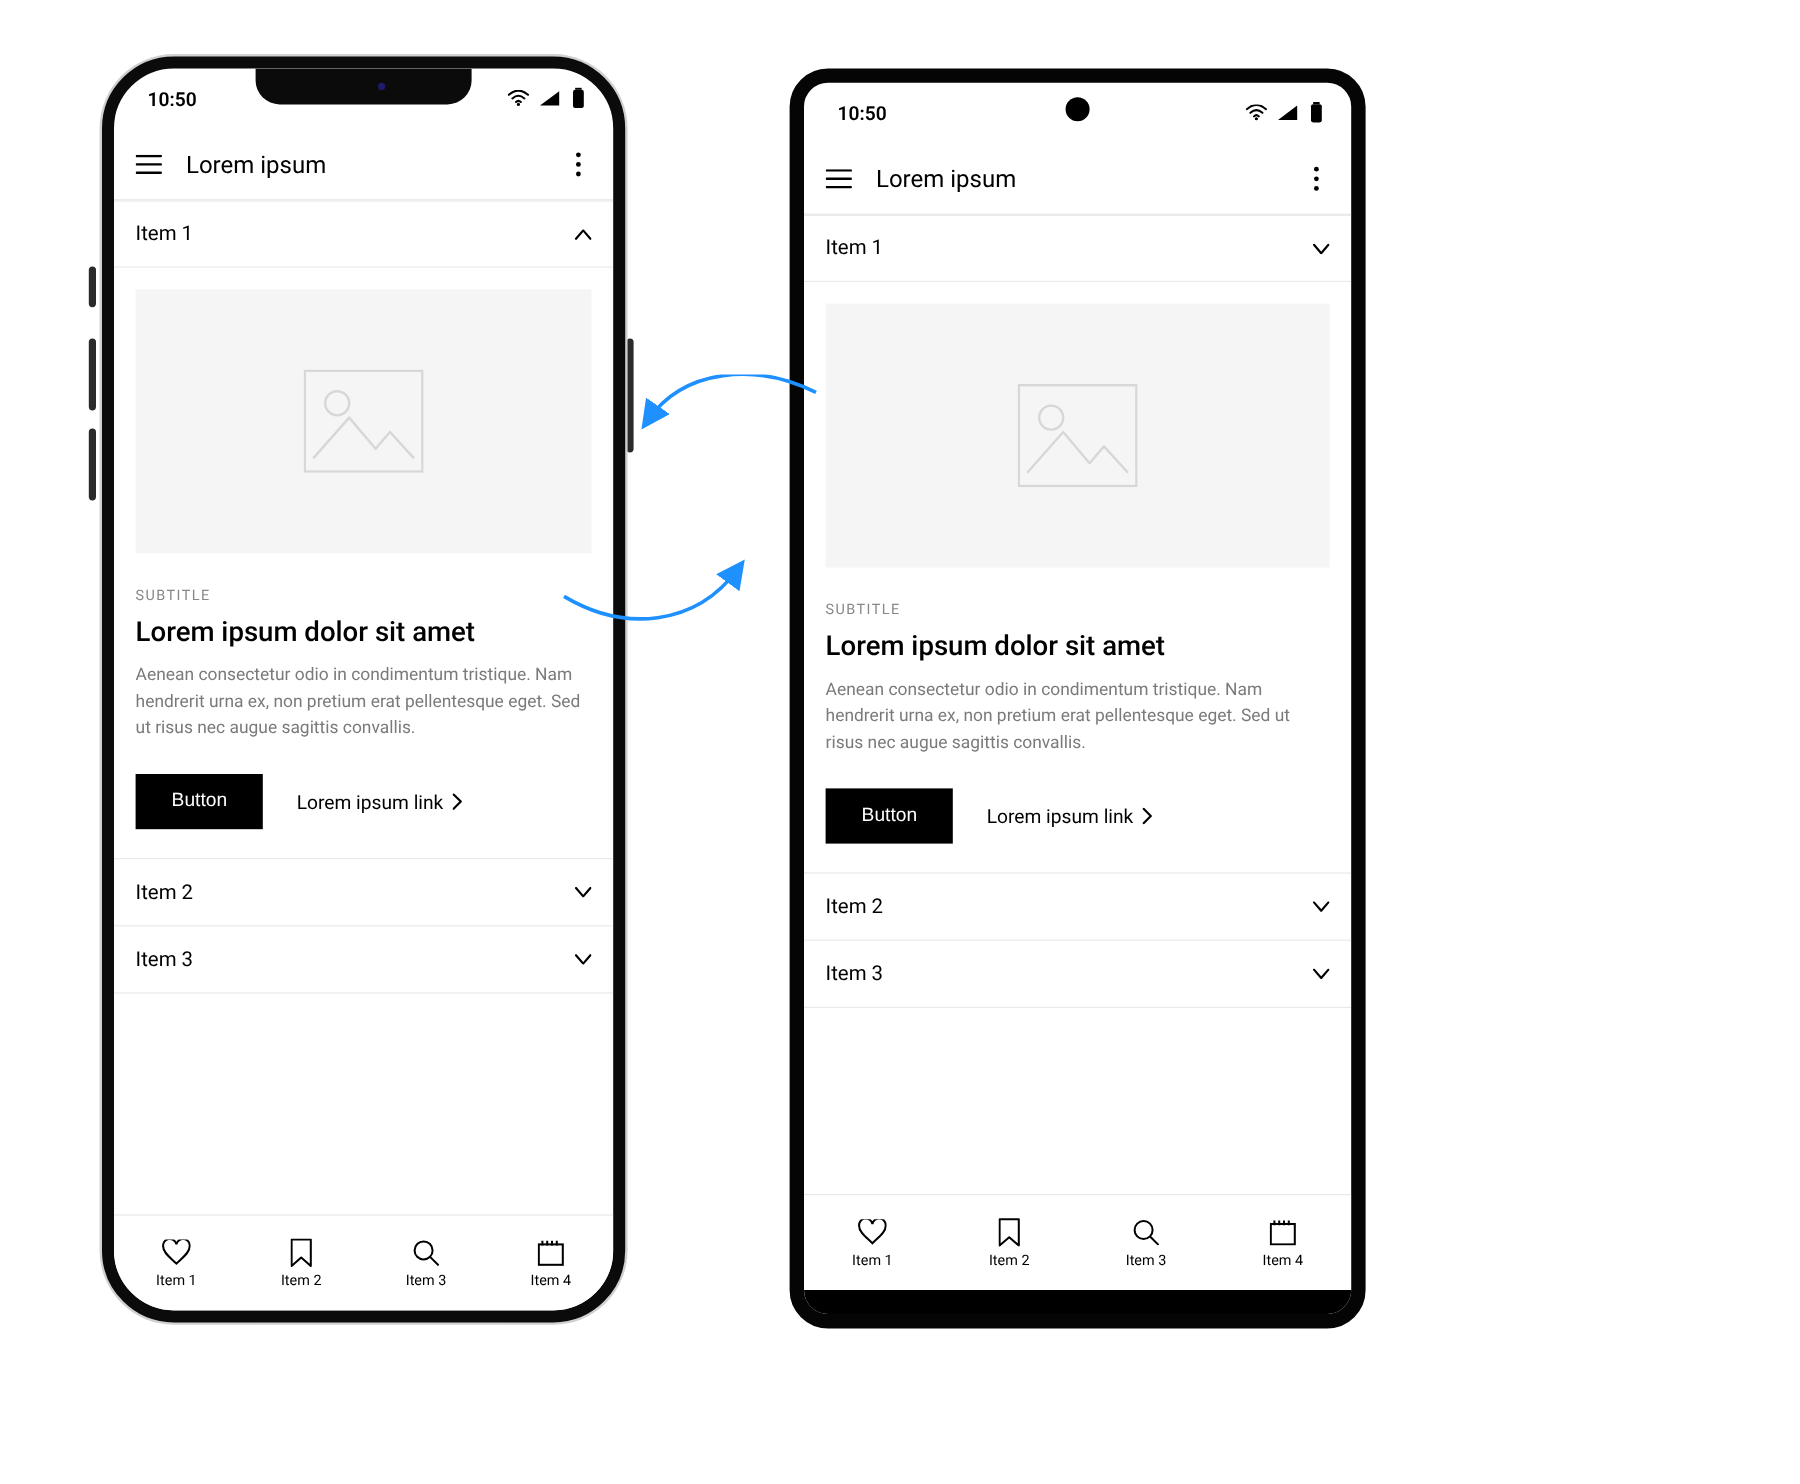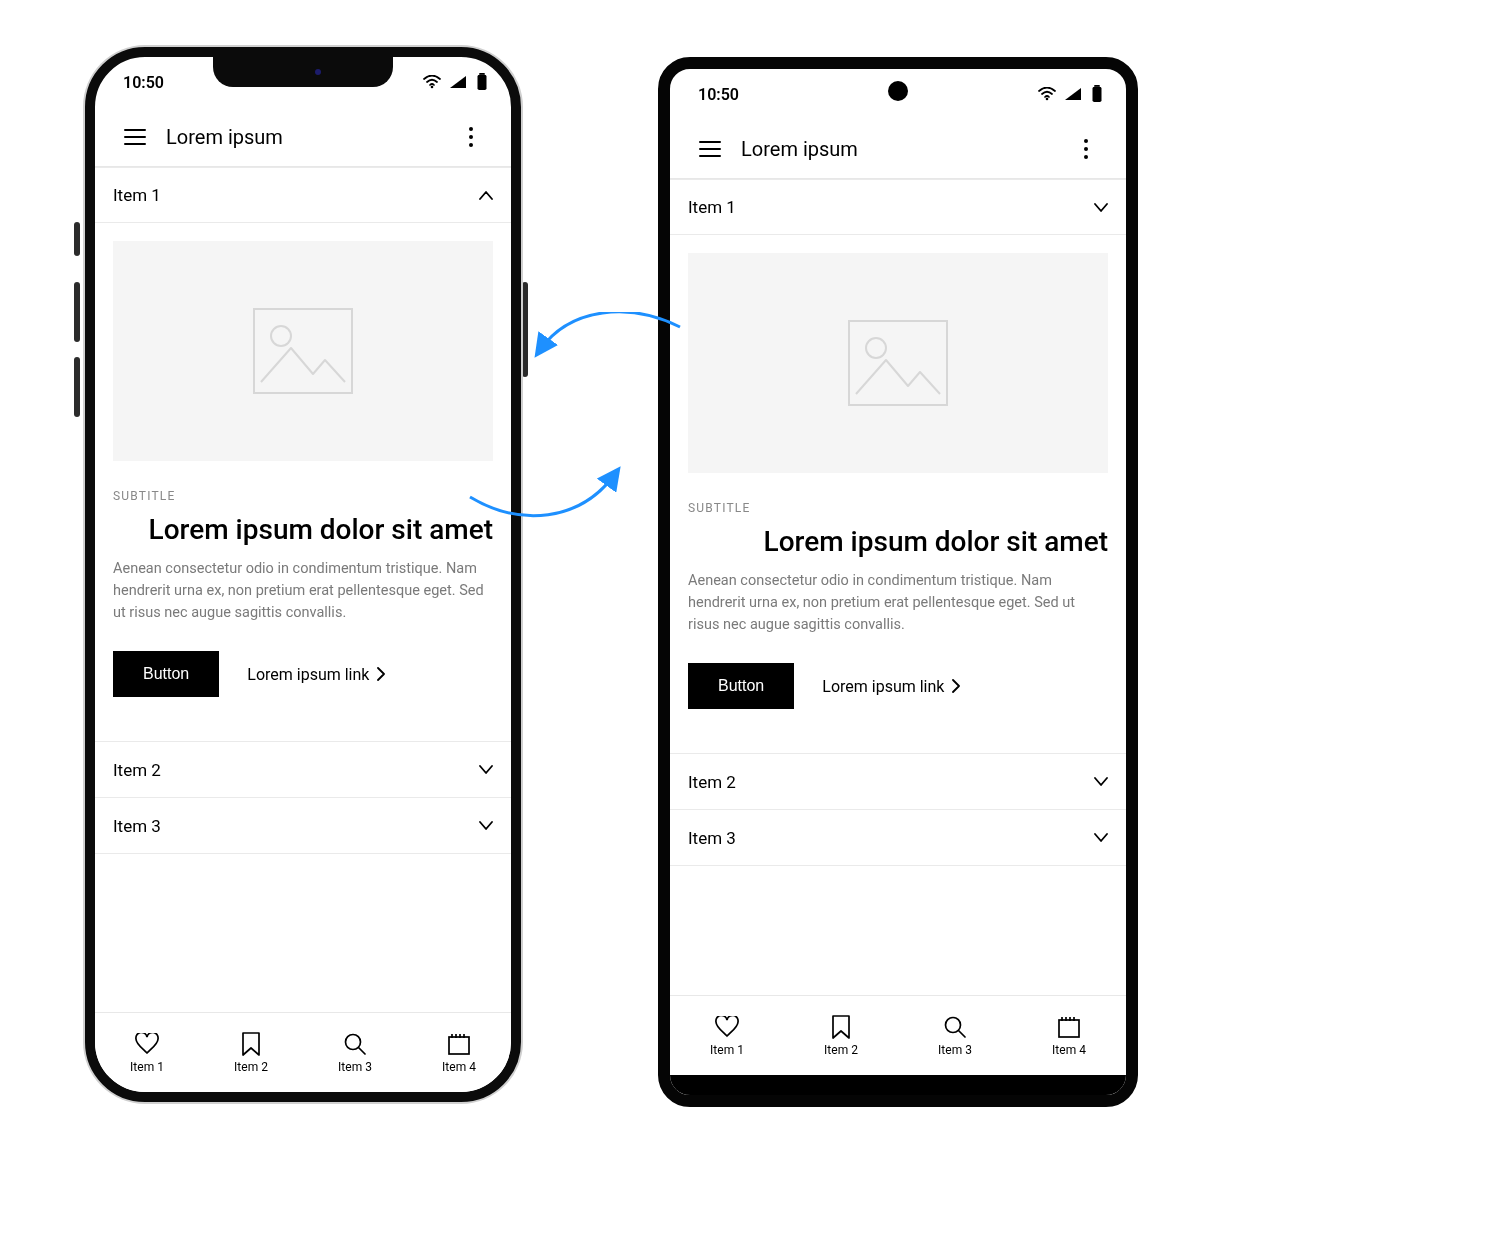--- a/index.html
+++ b/index.html
@@ -48,35 +48,35 @@
   .ios-left3 { left:74px; top:345px; width:6px; height:60px; }
   .ios-right { left:522px; top:270px; width:6px; height:95px; }
 
   
   .statusbar { display:flex; align-items:center; justify-content:space-between;
                height:50px; padding:0 22px; font-size:16px; font-weight:600; }
   .statusbar .right { display:flex; align-items:center; gap:8px; }
   .statusbar .time { padding-left: 6px; }
 
   
-  .appbar { display:flex; align-items:center; height:60px; padding:0 25px;
+  .appbar { display:flex; align-items:center; height:60px; padding:0 14px;
             border-bottom:1px solid #e7e7e7; }
   .appbar .title { font-size:20px; margin-left:16px; flex:1; }
   .hamburger, .kebab { width:30px; height:30px; display:flex; align-items:center; justify-content:center; }
 
   
   .accordion-row { display:flex; align-items:center; justify-content:space-between;
                    height:56px; padding:0 18px; border-bottom:1px solid #eaeaea; font-size:17px; }
   .accordion-row.top { border-top:1px solid #eaeaea; }
 
   
-  .card { padding:18px 18px 44px; border-bottom:1px solid #eaeaea; }
+  .card { padding:18px 18px 24px; border-bottom:1px solid #eaeaea; }
   .img-placeholder { background:#f5f5f5; height:220px; display:flex; align-items:center; justify-content:center; }
   .subtitle { color:#888; font-size:12px; letter-spacing:1.2px; margin-top:28px; }
-  .card-title { font-size:28px; font-weight:500; margin-top:10px;text-align:right; }
+  .card-title { font-size:23px; font-weight:500; margin-top:10px; }
   .card-body { color:#7a7a7a; font-size:14.5px; line-height:1.5; margin-top:12px; }
   .cta-row { display:flex; align-items:center; gap:28px; margin-top:28px; }
   .btn-primary { background:#000; color:#fff; border:none; padding:14px 30px; font-size:16px; cursor:pointer; }
   .link { display:flex; align-items:center; gap:8px; font-size:16px; }
 
   
   .bottomnav { position:absolute; bottom:0; left:0; right:0; height:80px;
                display:flex; border-top:1px solid #e8e8e8; background:#fff; }
   .frame-android .bottomnav { bottom: 20px; }
   .nav-item { flex:1; display:flex; flex-direction:column; align-items:center; justify-content:center;

